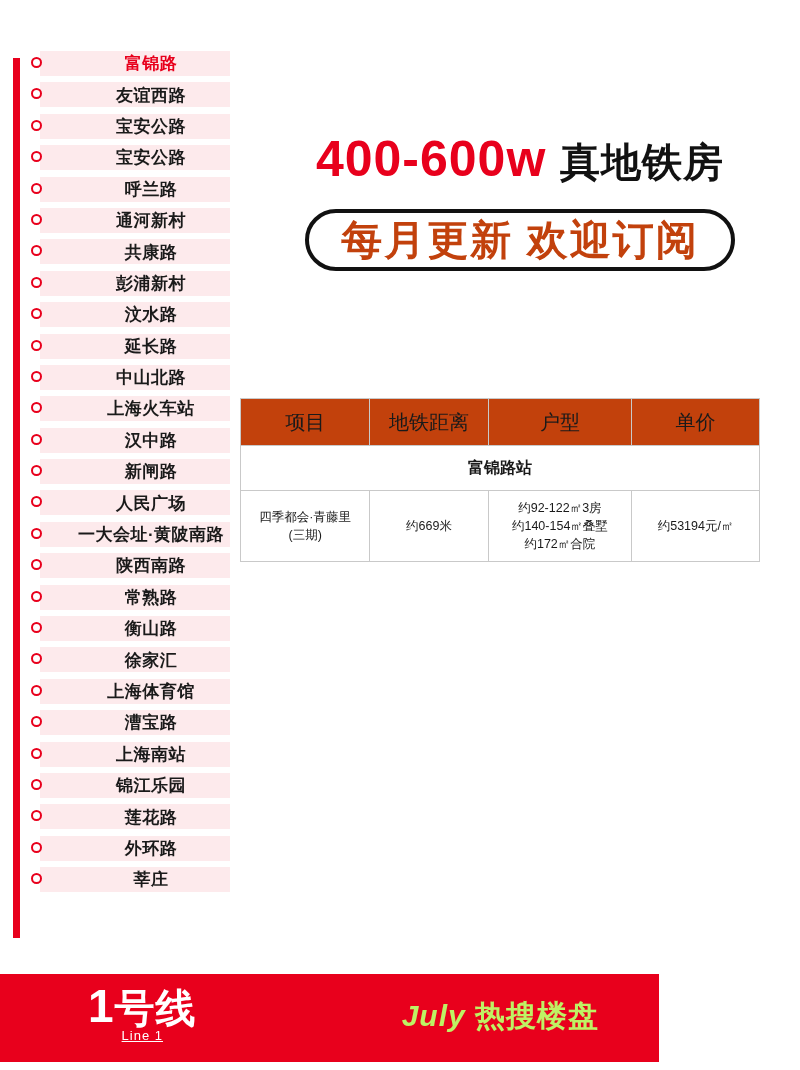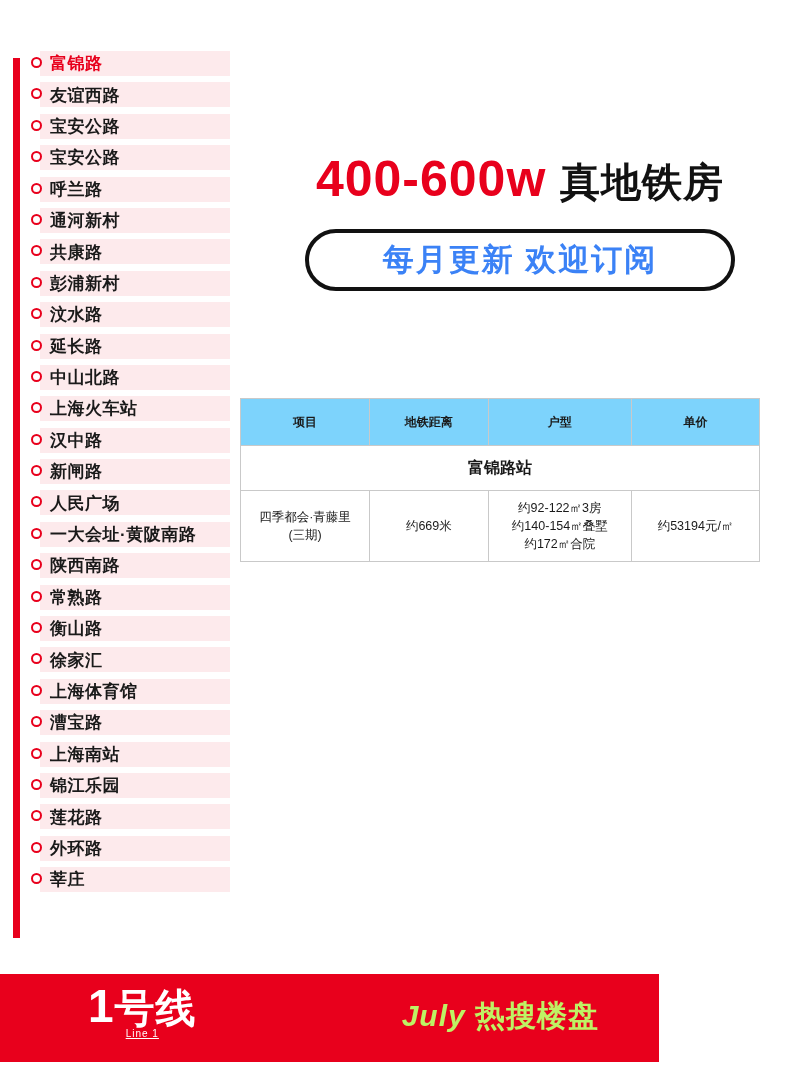--- a/index.html
+++ b/index.html
@@ -20,20 +20,21 @@
     position: absolute;
     left: 22px;
     top: 48px;
     width: 230px;
   }
   .station-row {
     position: relative;
     height: 31.4px;
     display: flex;
     align-items: center;
+    justify-content: center;
   }
   .station-bar {
     position: absolute;
     left: 18px;
     top: 3px;
     height: 25px;
     width: 190px;
     background: #fdeaec;
   }
   .station-dot {
@@ -69,21 +70,21 @@
     width: 7px;
     height: 880px;
     background: #e8001c;
     z-index: 1;
   }
 
   
   #headline {
     position: absolute;
     left: 270px;
-    top: 152px;
+    top: 132px;
     width: 500px;
     text-align: center;
   }
   #headline-main {
     font-size: 46px;
     font-weight: bold;
     letter-spacing: 1px;
     line-height: 1.1;
     white-space: nowrap;
   }
@@ -102,46 +103,46 @@
     width: 430px;
     height: 62px;
     border: 4px solid #111111;
     border-radius: 34px;
     display: flex;
     align-items: center;
     justify-content: center;
     box-sizing: border-box;
   }
   #subhead-text {
-    font-size: 31px;
-    font-weight: bold;
-    color: #3b82f6;
+    font-size: 41px;
+    font-weight: bold;
+    color: #c2410c;
     letter-spacing: 2px;
   }
 
   
   #info-table {
     position: absolute;
     left: 240px;
     top: 398px;
     width: 520px;
     border-collapse: collapse;
     font-size: 13px;
   }
   #info-table td, #info-table th {
     border: 1px solid #c9c9c9;
     text-align: center;
     vertical-align: middle;
     padding: 6px 4px;
     color: #1a1a1a;
   }
   #info-table thead th {
-    background: #7dd3fc;
-    font-size: 12px;
-    font-weight: bold;
+    background: #c2410c;
+    font-size: 20px;
+    font-weight: normal;
     height: 34px;
   }
   .station-group-row td {
     background: #ffffff;
     font-size: 16px;
     font-weight: bold;
     height: 32px;
     margin-left: 40px;
   }
   .data-cell {
@@ -172,21 +173,21 @@
   #footer-line-no {
     font-size: 40px;
     font-weight: bold;
     letter-spacing: 1px;
     line-height: 1.05;
   }
   #footer-line-no .num {
     font-size: 46px;
   }
   #footer-line-en {
-    font-size: 10px;
+    font-size: 13px;
     letter-spacing: 1px;
     margin-top: -2px;
     text-decoration: underline;
   }
   #footer-right {
     position: absolute;
     right: 60px;
     top: 22px;
     color: #bef264;
     font-size: 30px;

